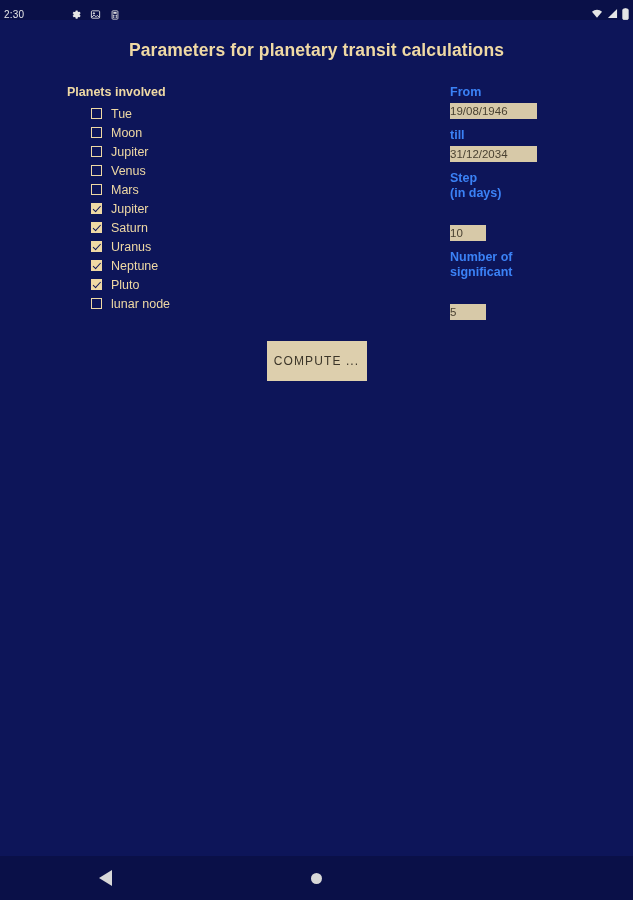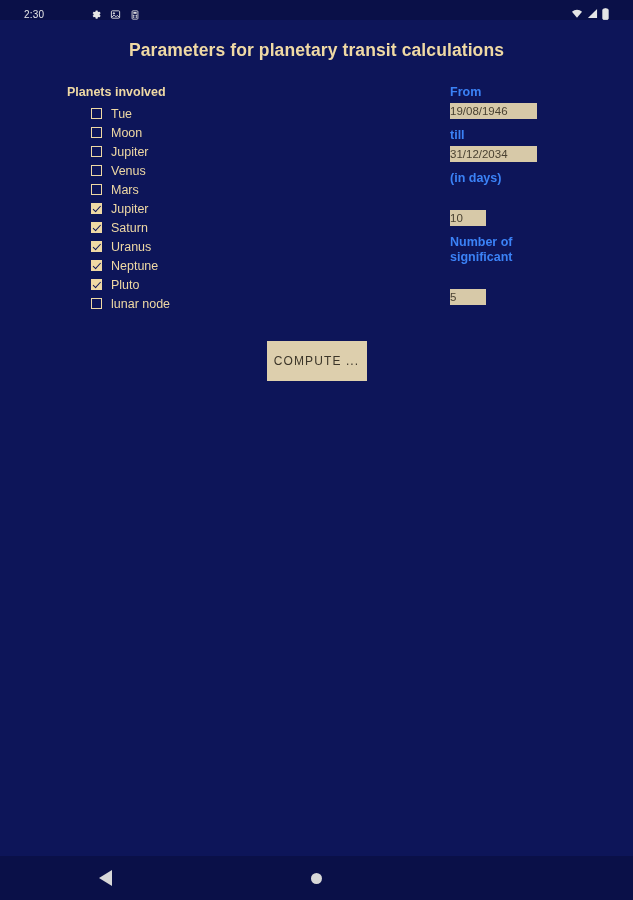--- a/index.html
+++ b/index.html
@@ -14,21 +14,21 @@
     overflow: hidden;
     position: relative;
   }
 
   
   .statusbar {
     height: 29px;
     background: #0a1048;
     display: flex;
     align-items: center;
-    padding: 0 24px;
+    padding: 0 4px;
     box-sizing: border-box;
     color: #e8e8e8;
     font-size: 10px;
     gap: 36px;
   }
   .statusbar .clock {
     font-size: 10px;
     letter-spacing: .2px;
     margin-right: 10px;
   }
@@ -298,20 +298,21 @@
       </div>
     </div>
 
     <div class="right-col">
       <div class="field-label">From</div>
       <input class="field-input w-wide" type="text" value="19/08/1946" style="">
 
       <div class="field-label">till</div>
       <input class="field-input w-wide" type="text" value="31/12/2034" style="">
 
+      <div class="field-label">Step</div>
       <div class="field-label">(in days)</div>
       <input class="field-input w-narrow" type="text" value="10" style="">
 
       <div class="field-label">Number of</div>
       <div class="field-label">significant</div>
       <input class="field-input w-narrow" type="text" value="5" style="">
     </div>
 
   </div>
 

